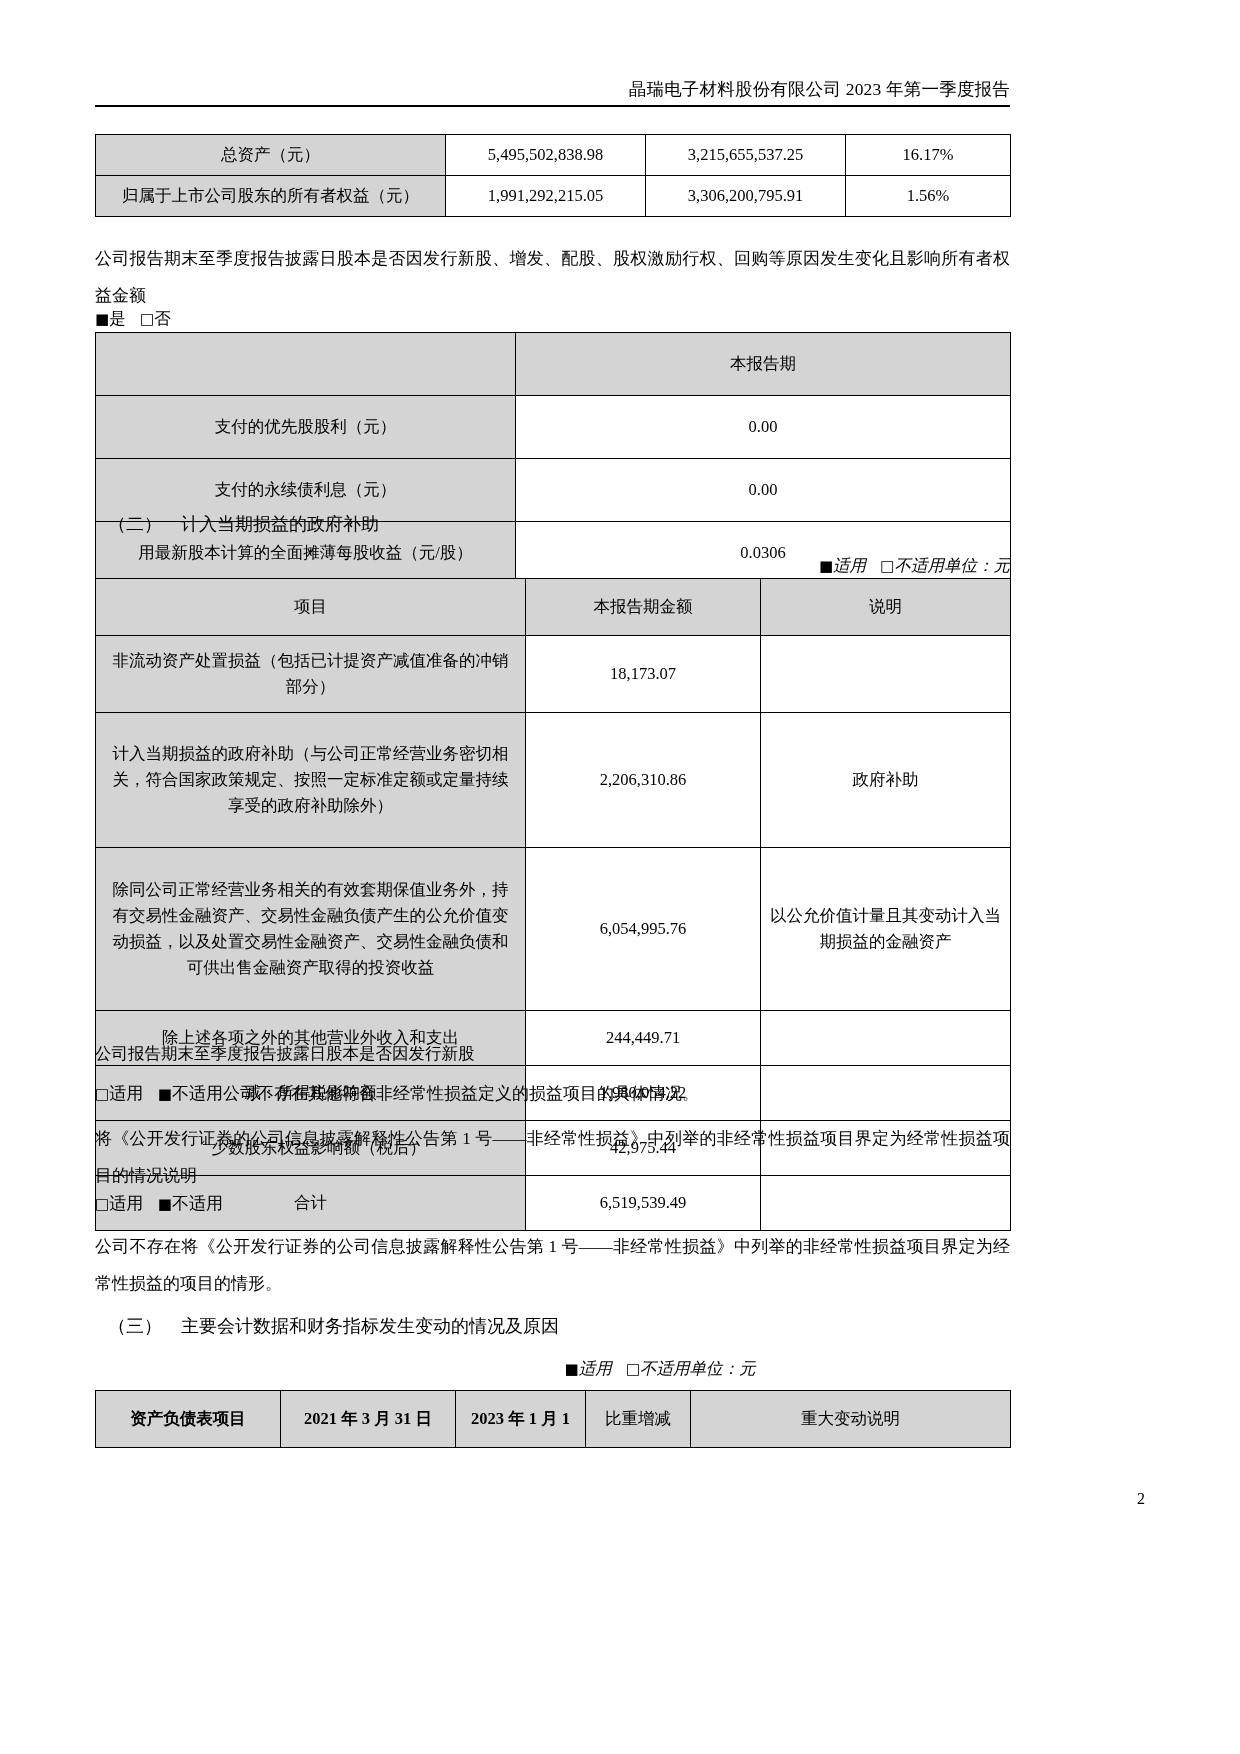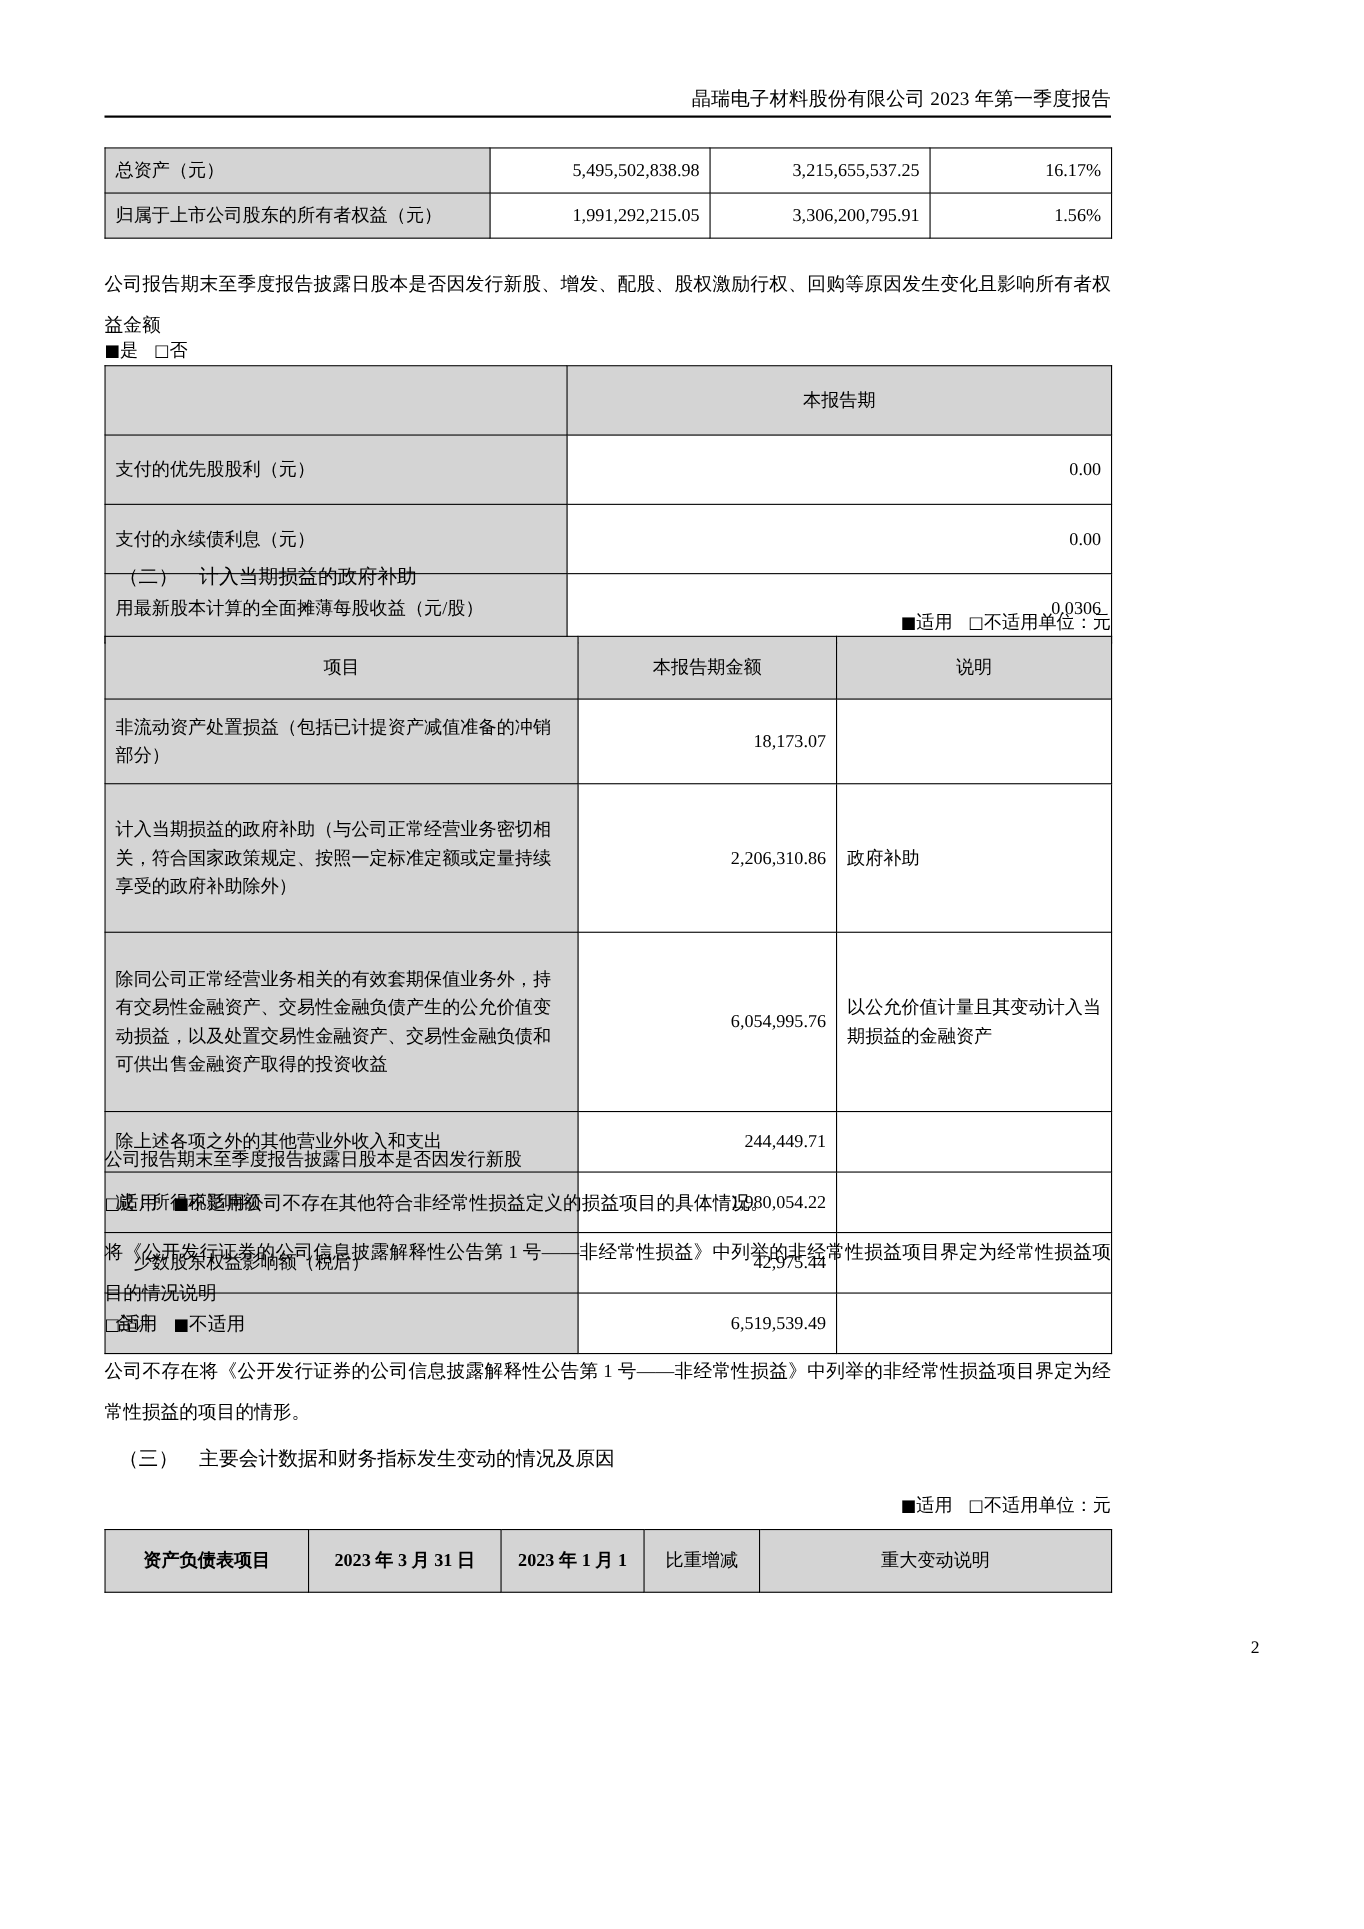--- a/index.html
+++ b/index.html
@@ -52,20 +52,21 @@
     width: 915px;
     table-layout: fixed;
     font-size: 16.5px;
   }
   table.doc td, table.doc th {
     border: 1px solid #000;
     padding: 7px 9px;
     vertical-align: middle;
     font-weight: normal;
     line-height: 26px;
+    text-align: center;
   }
   .shade { background: #d4d4d4; }
   .ctr { text-align: center; }
   .rgt { text-align: right; }
   .lft { text-align: left; }
   .num { font-family: "Liberation Serif", serif; }
 
   
   .para {
     font-size: 17px;
@@ -82,22 +83,23 @@
   .small-note {
     font-size: 16.5px;
     line-height: 28px;
   }
 
   .chk { font-family: "DejaVu Sans", sans-serif; font-size: 15px; }
   .chk-filled { font-family: "DejaVu Sans", sans-serif; font-size: 15px; }
 
   .row-between {
     display: flex;
-    justify-content: flex-end;
+    justify-content: center;
     align-items: baseline;
+    font-style: italic;
   }
 
   .pageno {
     position: absolute;
     right: 95px;
     top: 1490px;
     font-size: 16px;
   }
 
   
@@ -287,21 +289,21 @@
       <colgroup>
         <col style="width:185px">
         <col style="width:175px">
         <col style="width:130px">
         <col style="width:105px">
         <col style="width:320px">
       </colgroup>
       <tbody>
         <tr>
           <td class="shade ctr" style="height:42px;font-weight:bold">资产负债表项目</td>
-          <td class="shade ctr" style="font-weight:bold">2023 年 3 月 31 日</td>
+          <td class="shade ctr" style="font-weight:bold">2021 年 3 月 31 日</td>
           <td class="shade ctr" style="font-weight:bold">2023 年 1 月 1</td>
           <td class="shade ctr">比重增减</td>
           <td class="shade ctr">重大变动说明</td>
         </tr>
       </tbody>
     </table>
   </div>
 
   <div class="pageno">2</div>
 

